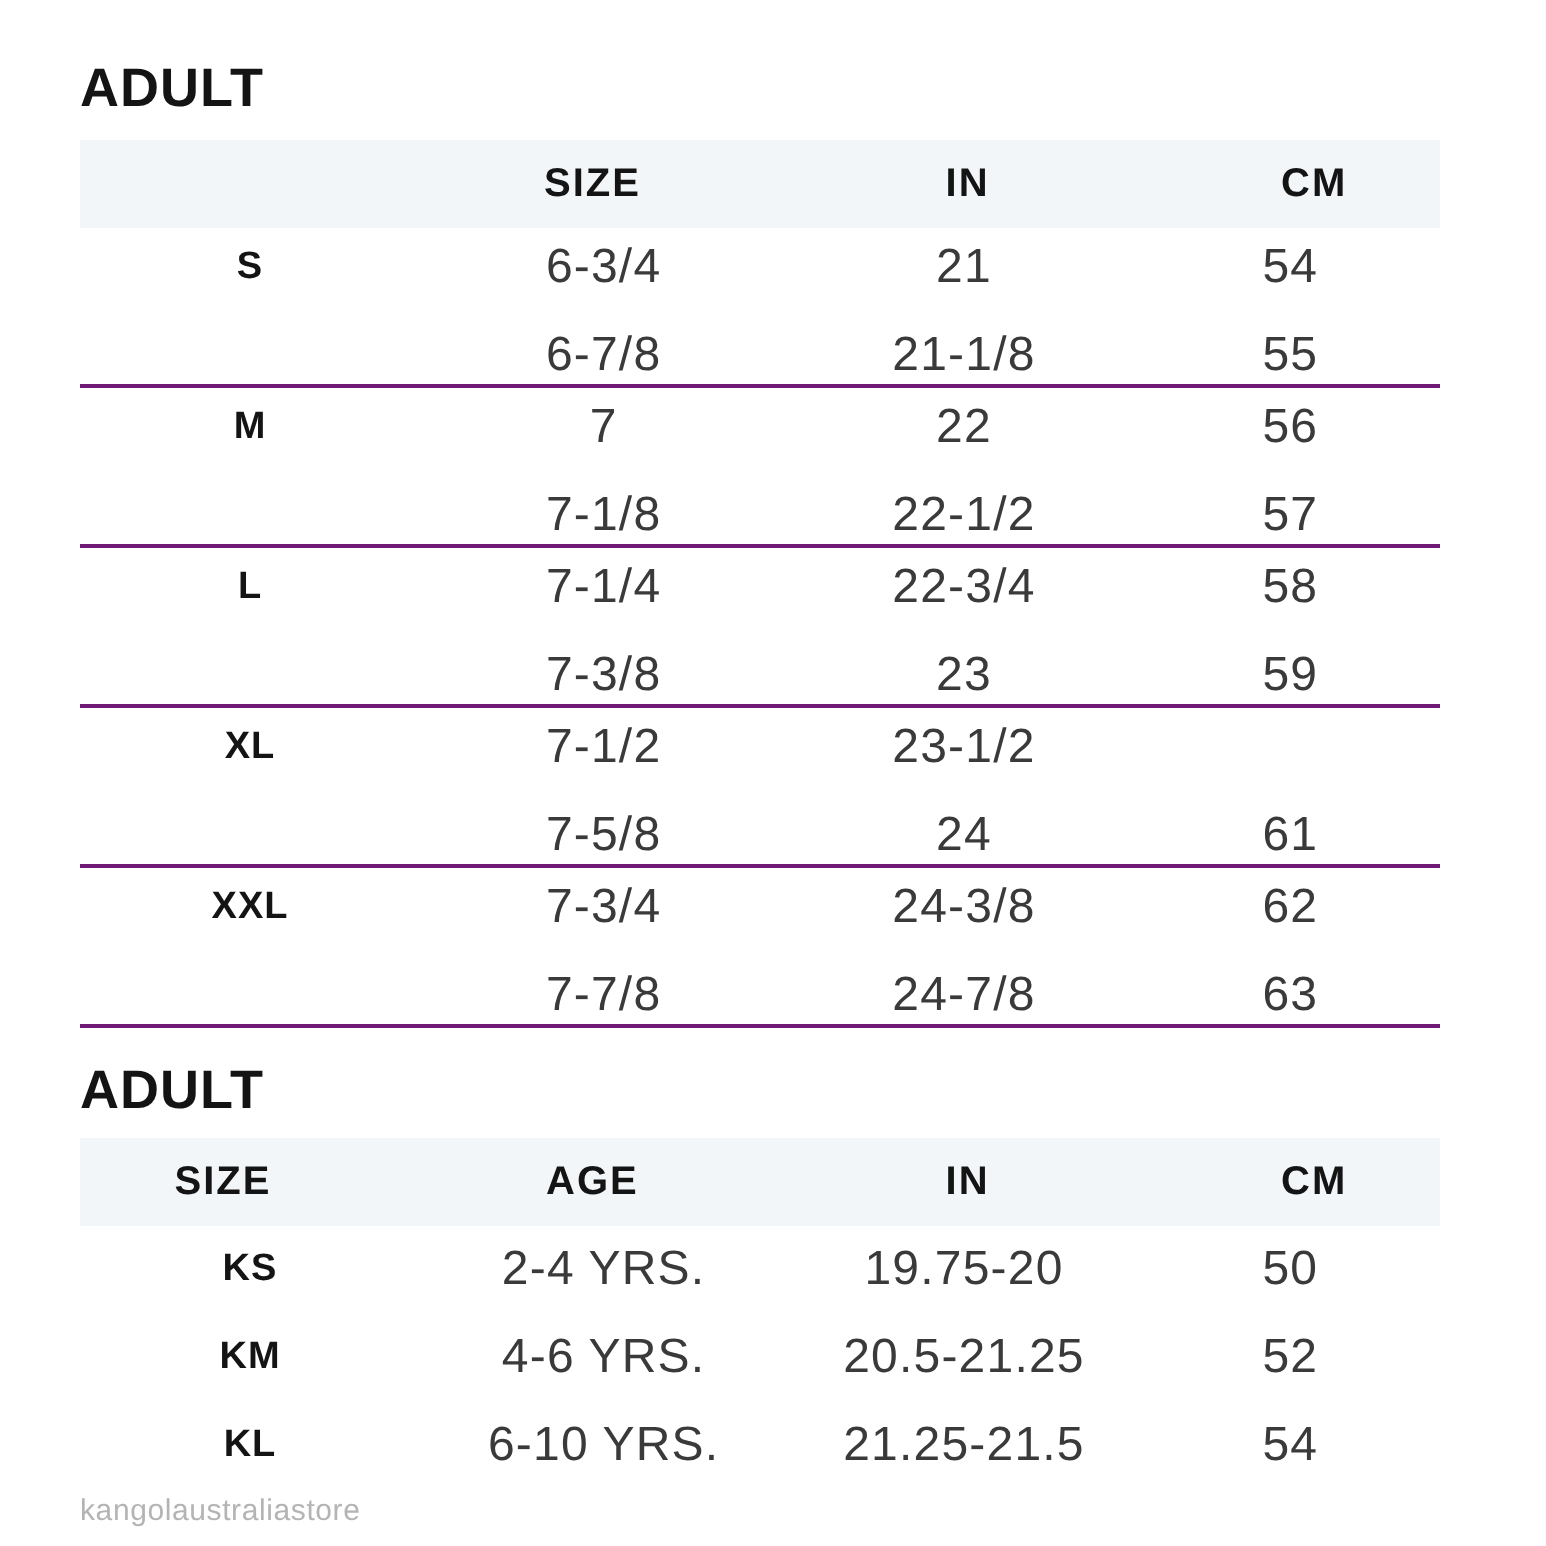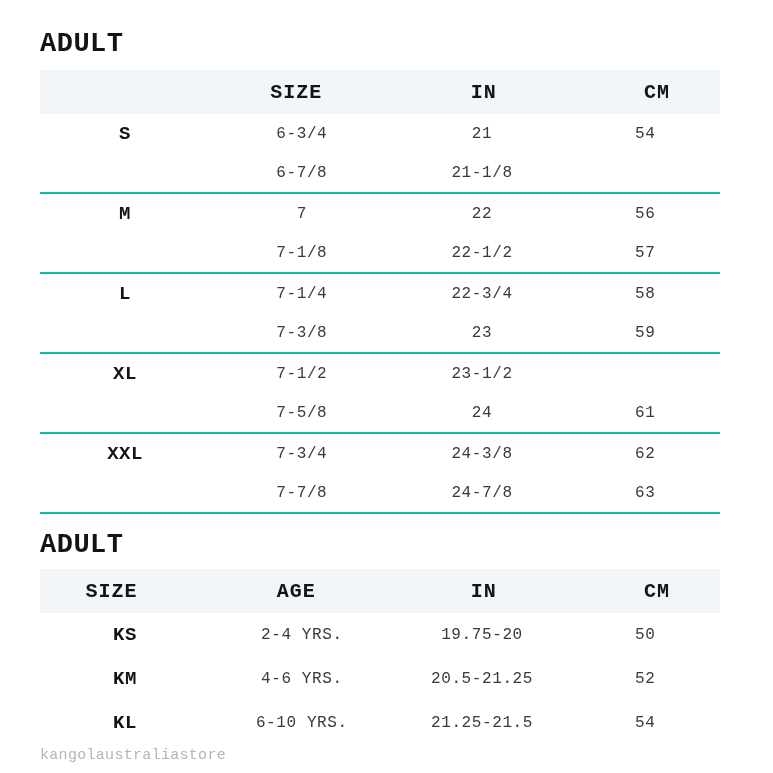--- a/index.html
+++ b/index.html
@@ -4,21 +4,21 @@
 <style>
   * { box-sizing: border-box; margin: 0; padding: 0; }
   html, body { background: #ffffff; }
   body {
     width: 773px;
     height: 773px;
     overflow: hidden;
     font-family: "Liberation Sans", sans-serif;
     color: #141414;
   }
-  .page { padding: 31px 53px 0 40px; font-family: Liberation Mono, monospace; }
+  .page { padding: 31px 53px 0 40px; }
 
   .section-title {
     font-size: 27px;
     font-weight: 800;
     letter-spacing: 0.5px;
     line-height: 1;
     color: #141414;
     margin-bottom: 12px;
   }
   .kids-title { margin-top: 18px; margin-bottom: 10px; }
@@ -42,38 +42,38 @@
 
   .tr {
     display: flex;
     align-items: center;
     height: 40px;
   }
   .kids .tr { height: 44px; }
 
   .td {
     text-align: center;
-    font-size: 16px;
+    font-size: 24px;
     color: #3a3a3a;
     letter-spacing: 0.6px;
     font-weight: 400;
   }
   .td.label {
     font-weight: 800;
     font-size: 19px;
     letter-spacing: 0.5px;
     color: #141414;
   }
 
   .col1 { width: 25%; }
   .col2 { width: 27%; }
   .col3 { width: 26%; }
   .col4 { width: 22%; }
 
-  .group-end { border-bottom: 2px solid #14b8a6; }
+  .group-end { border-bottom: 2px solid #701a75; align-items: flex-end; }
 
   .watermark {
     margin-top: 2px;
     text-align: left;
     font-size: 15px;
     letter-spacing: 0.3px;
     color: #b4b4b4;
   }
 </style>
 </head>
@@ -94,20 +94,21 @@
     <div class="tr">
       <div class="td label col1">S</div>
       <div class="td col2">6-3/4</div>
       <div class="td col3">21</div>
       <div class="td col4">54</div>
     </div>
     <div class="tr group-end">
       <div class="td label col1"></div>
       <div class="td col2">6-7/8</div>
       <div class="td col3">21-1/8</div>
+      <div class="td col4">55</div>
     </div>
 
     <div class="tr">
       <div class="td label col1">M</div>
       <div class="td col2">7</div>
       <div class="td col3">22</div>
       <div class="td col4">56</div>
     </div>
     <div class="tr group-end">
       <div class="td label col1"></div>

